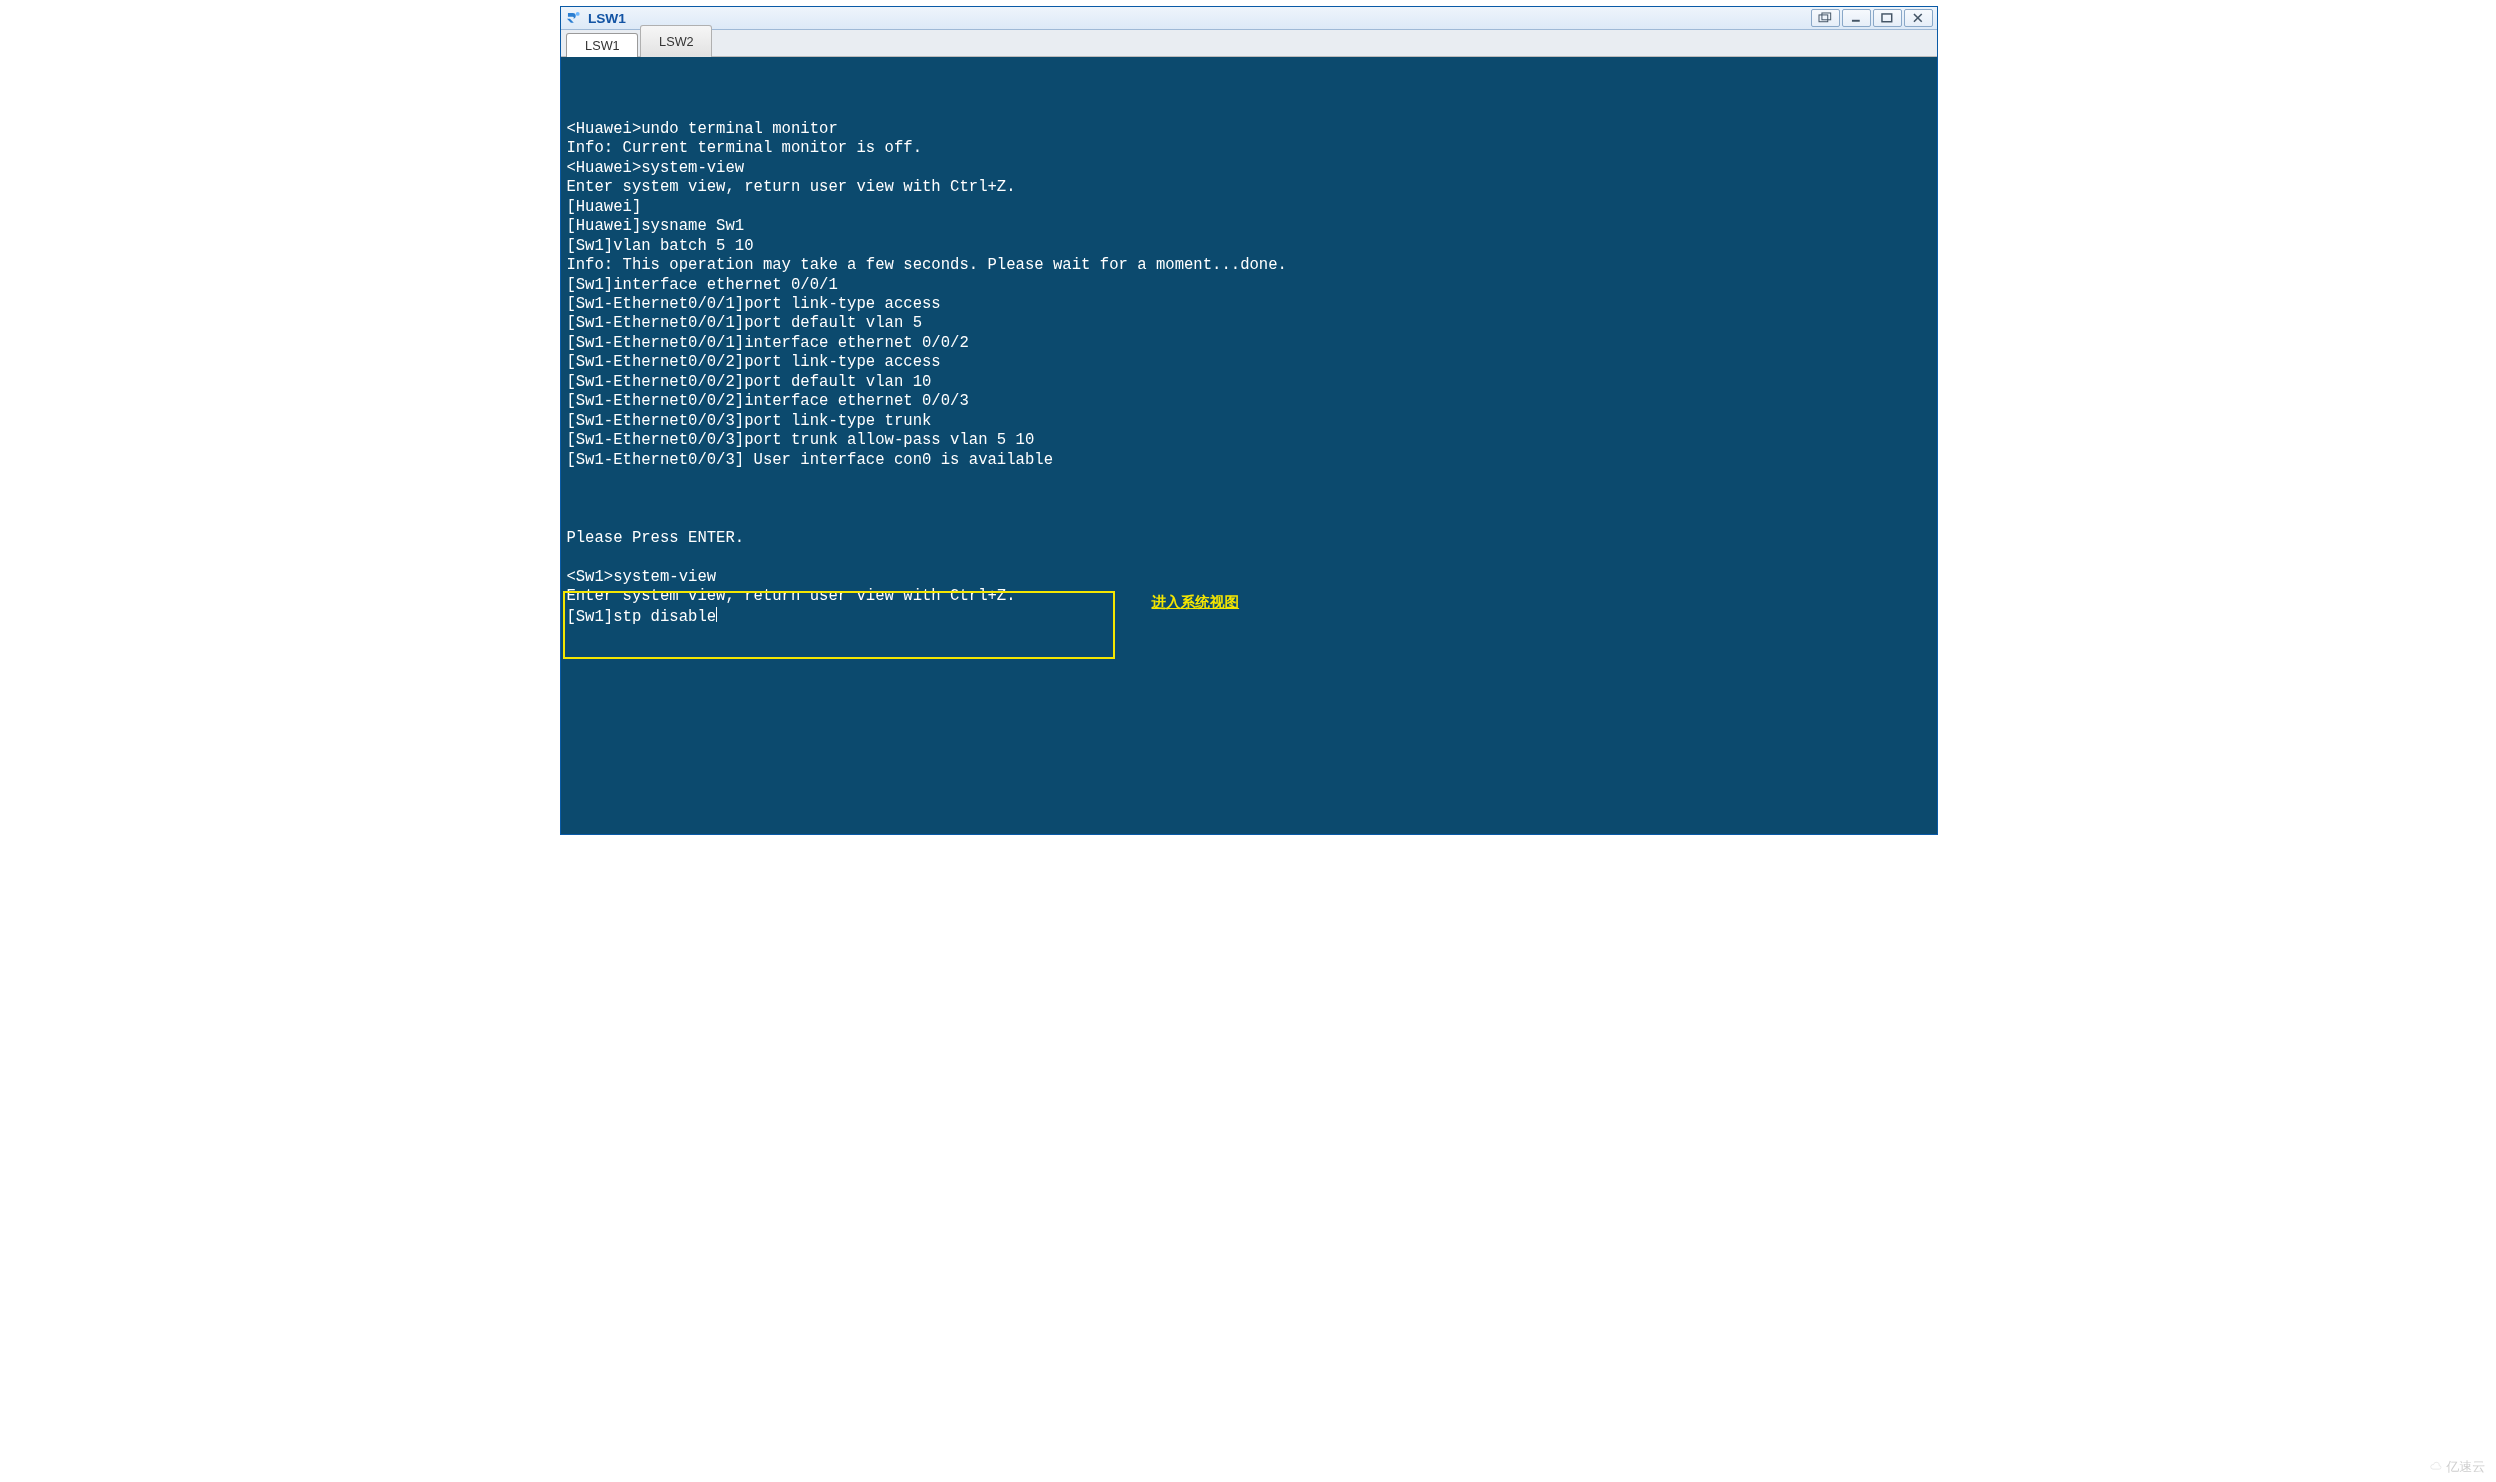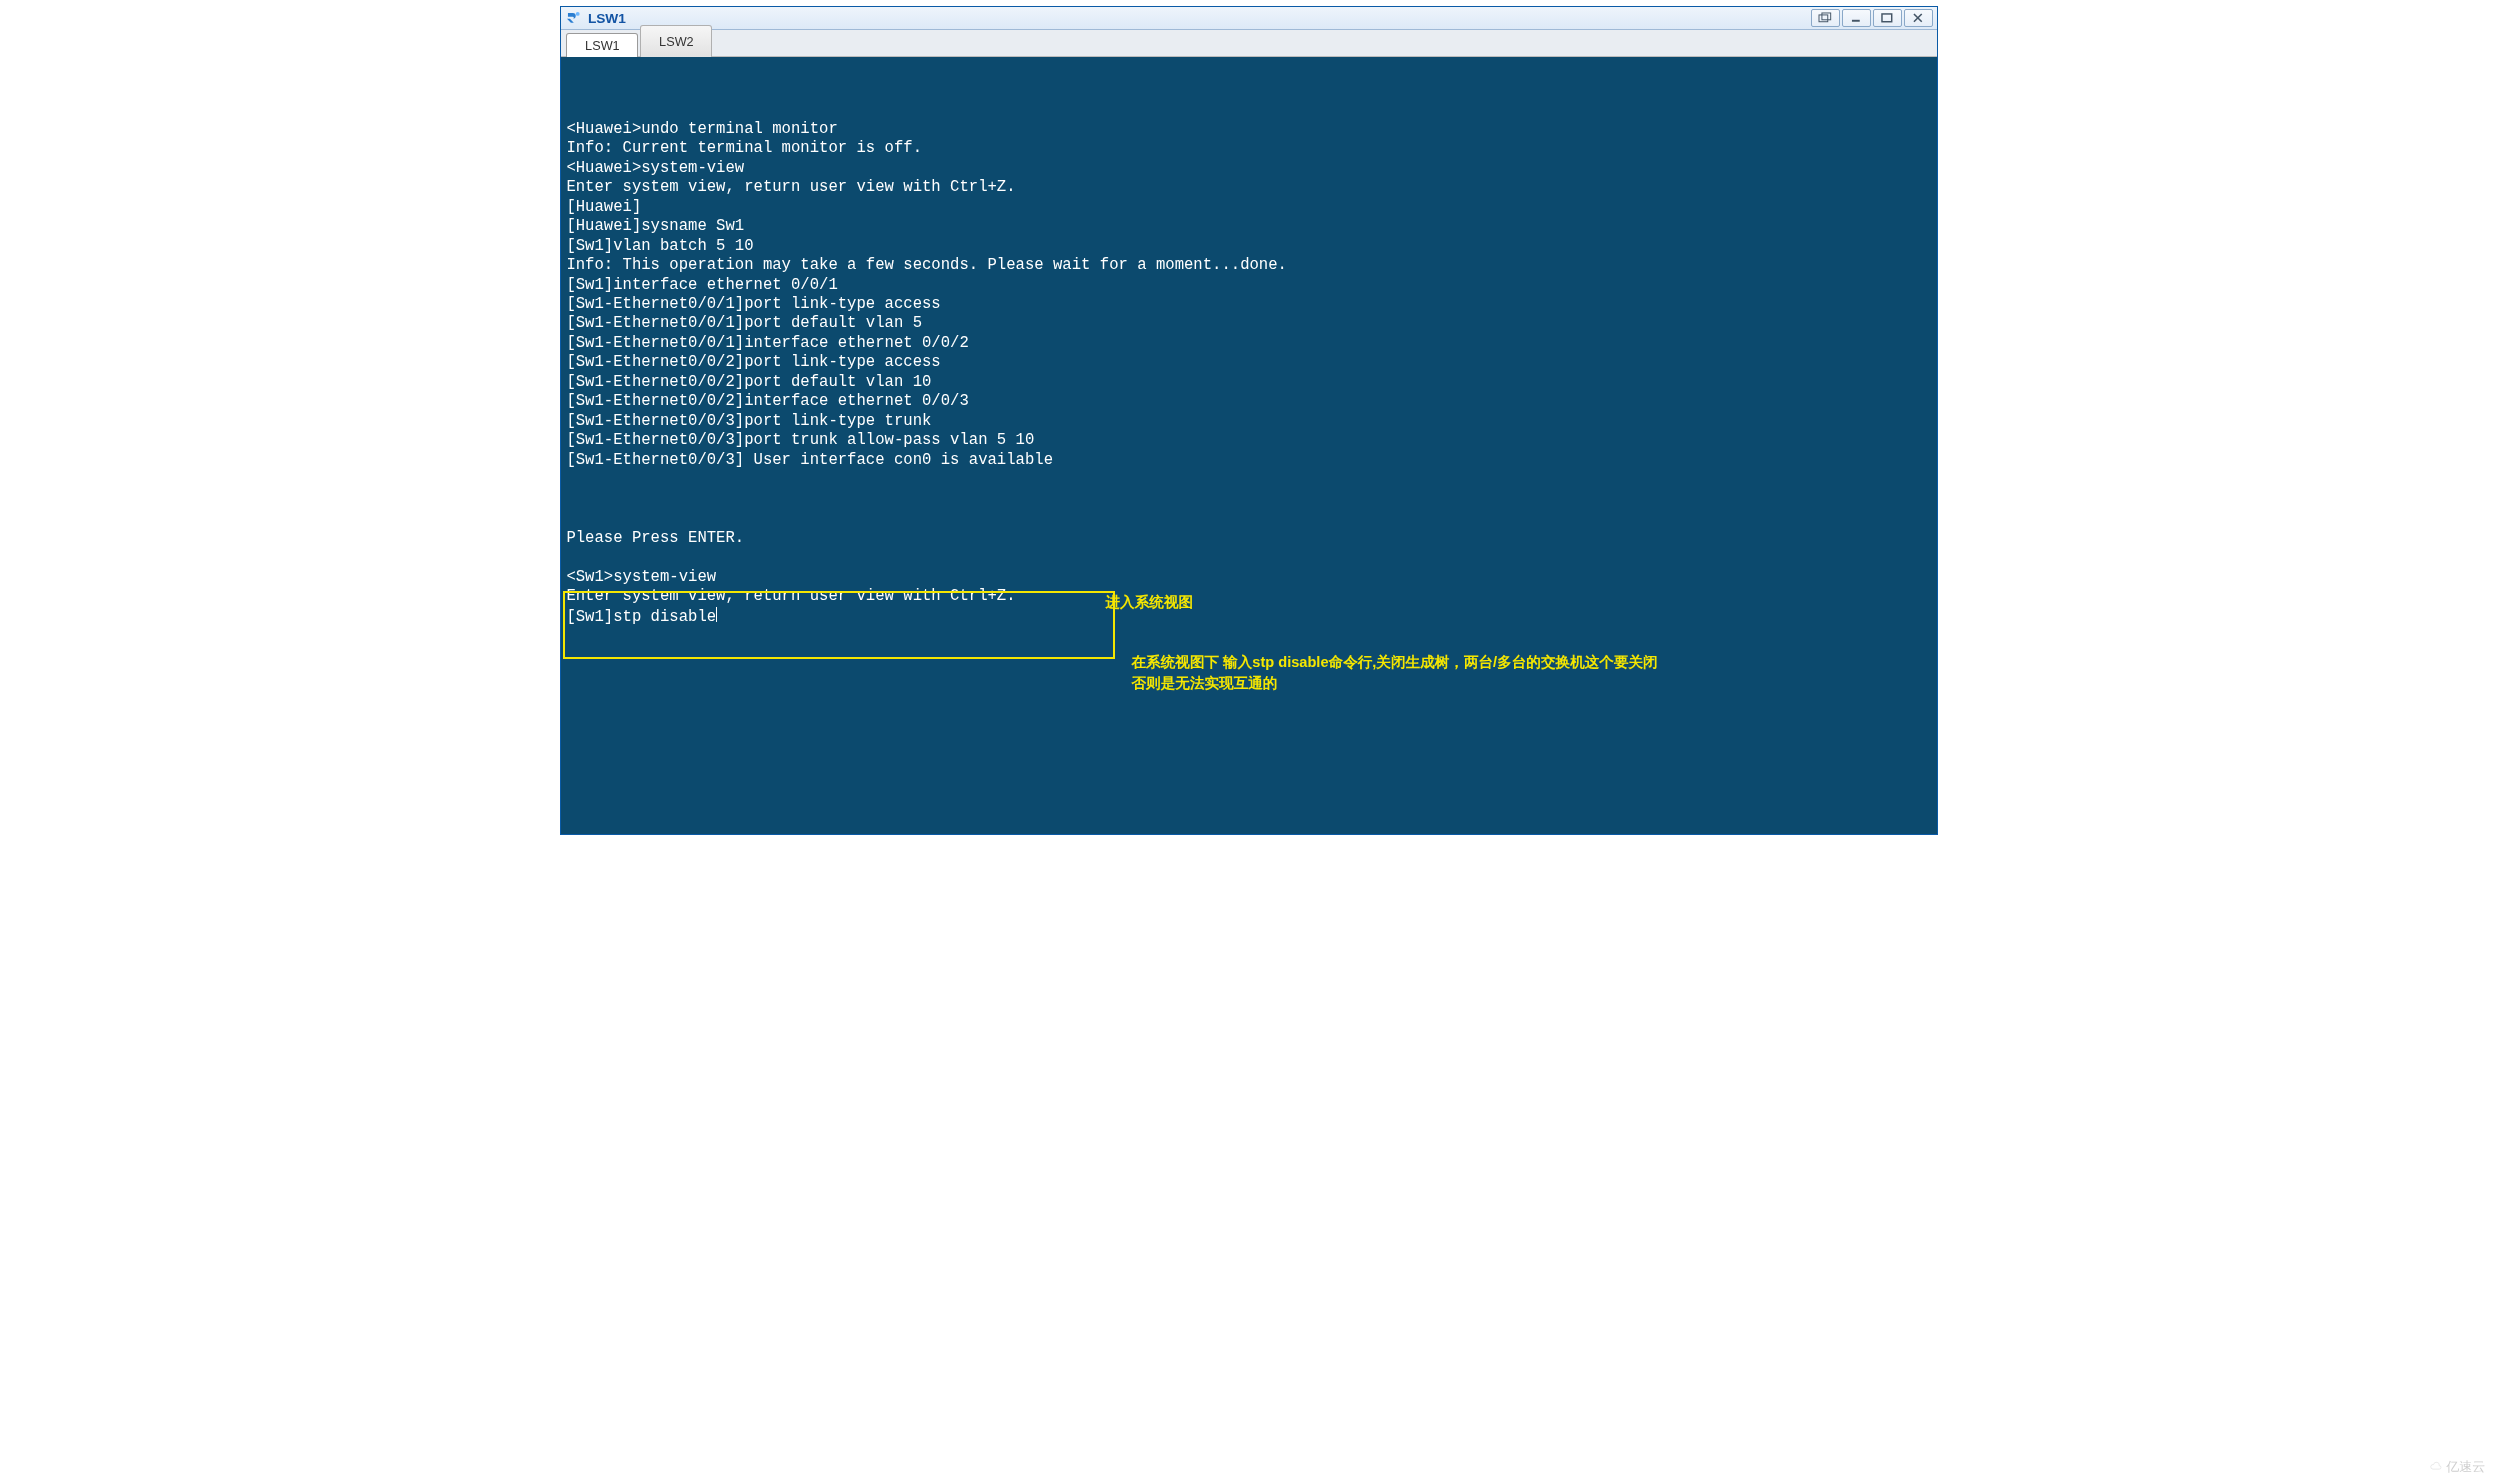--- a/index.html
+++ b/index.html
@@ -109,21 +109,21 @@
   }
 
   .annot {
     position: absolute;
     color: #f5e600;
     font-family: "Microsoft YaHei", Arial, sans-serif;
     font-size: 14.6px;
     font-weight: bold;
     white-space: pre;
   }
-  .annot1 { left: 545px; top: 536px; }
+  .annot1 { left: 591px; top: 536px; text-decoration: underline; }
   .annot2 { left: 571px; top: 595px; line-height: 1.4; }
 
   .cursor-bar {
     display: inline-block;
     width: 1px; height: 15.6px;
     background: #ffffff;
     vertical-align: -2px;
     margin-left: 0px;
   }
 
@@ -189,22 +189,20 @@
       </div>
       <div class="tab">
         <span>LSW2</span>
       </div>
     </div>
 
     <div class="terminal" id="terminal">
       
       <div class="line">&lt;Huawei&gt;undo terminal monitor</div><div class="line">Info: Current terminal monitor is off.</div><div class="line">&lt;Huawei&gt;system-view</div><div class="line">Enter system view, return user view with Ctrl+Z.</div><div class="line">[Huawei]</div><div class="line">[Huawei]sysname Sw1</div><div class="line">[Sw1]vlan batch 5 10</div><div class="line">Info: This operation may take a few seconds. Please wait for a moment...done.</div><div class="line">[Sw1]interface ethernet 0/0/1</div><div class="line">[Sw1-Ethernet0/0/1]port link-type access</div><div class="line">[Sw1-Ethernet0/0/1]port default vlan 5</div><div class="line">[Sw1-Ethernet0/0/1]interface ethernet 0/0/2</div><div class="line">[Sw1-Ethernet0/0/2]port link-type access</div><div class="line">[Sw1-Ethernet0/0/2]port default vlan 10</div><div class="line">[Sw1-Ethernet0/0/2]interface ethernet 0/0/3</div><div class="line">[Sw1-Ethernet0/0/3]port link-type trunk</div><div class="line">[Sw1-Ethernet0/0/3]port trunk allow-pass vlan 5 10</div><div class="line">[Sw1-Ethernet0/0/3] User interface con0 is available</div><div class="line">&nbsp;</div><div class="line">&nbsp;</div><div class="line">&nbsp;</div><div class="line">Please Press ENTER.</div><div class="line">&nbsp;</div><div class="line">&lt;Sw1&gt;system-view</div><div class="line">Enter system view, return user view with Ctrl+Z.</div><div class="line">[Sw1]stp disable<span class="cursor-bar"></span></div><div class="highlight-box"></div>
       <div class="annot annot1">进入系统视图</div>
-      <div class="annot annot2"><span>在系统视图下 输入stp disable命令行,关闭生成树，两台/多台的交换机这个要关闭</span>
-<span>否则是无法实现互通的</span></div>
     </div>
 
   </div>
 
   <div class="watermark">
     <span class="wm-icon">
       <svg viewBox="0 0 24 16" width="15.6" height="11.7">
           <path d="M7 12a4 4 0 1 1 1-7.9A5 5 0 0 1 18 6a3 3 0 0 1 0 6z" fill="none" stroke="#cfcfcf" stroke-width="1.3"></path>
         </svg>
     </span>

